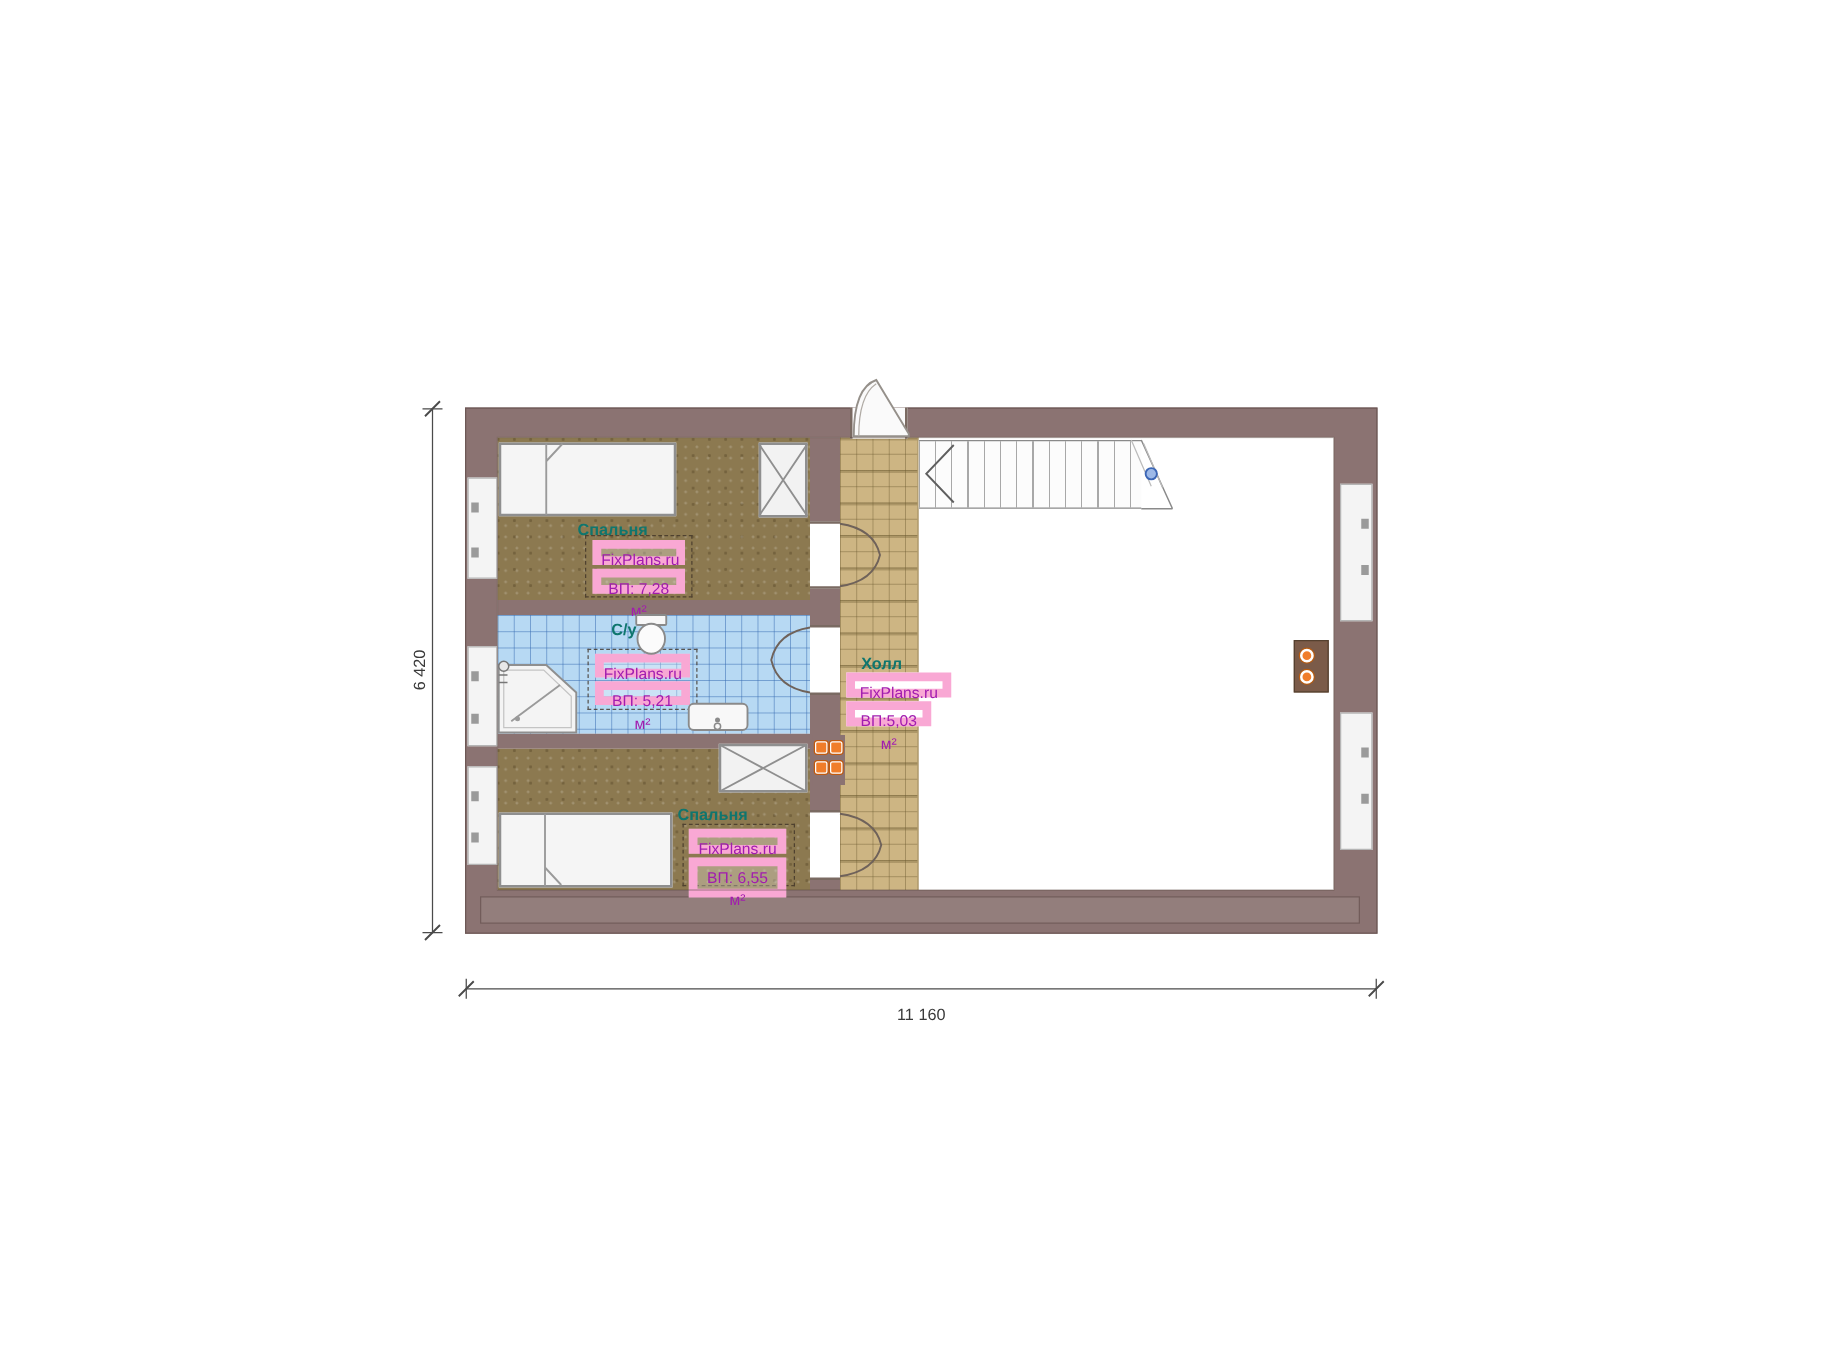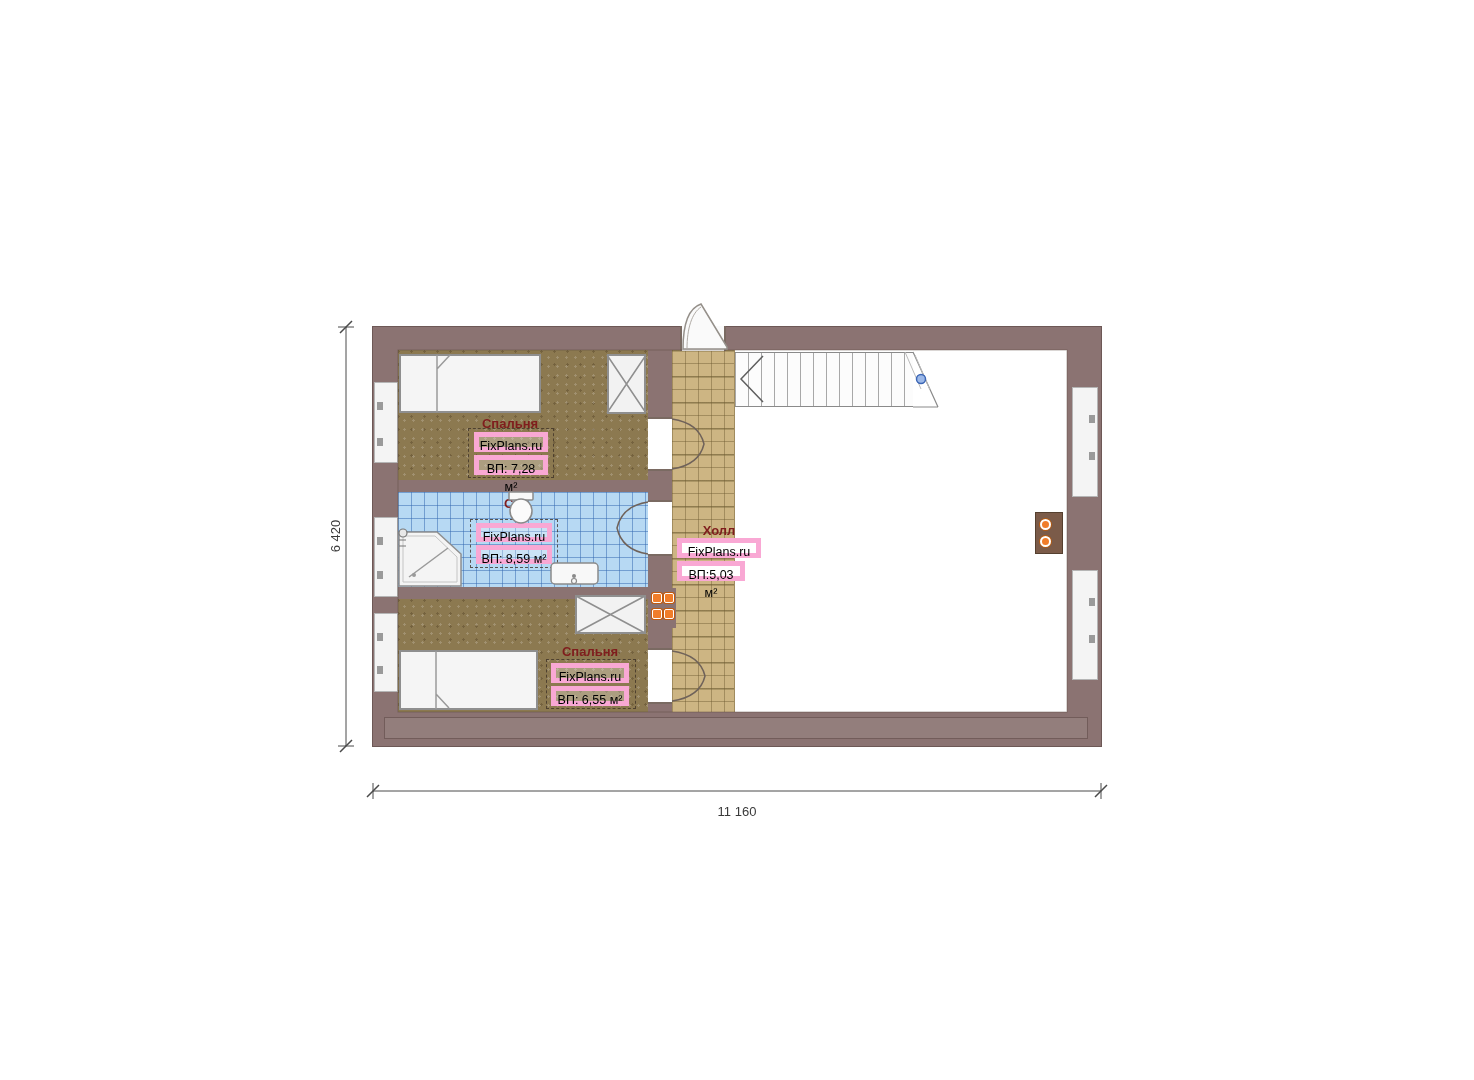--- a/index.html
+++ b/index.html
@@ -61,22 +61,22 @@
     border-top:1px solid #8a8a8a; border-bottom:1px solid #8a8a8a; }
   .chimney{ left:1035px; top:512px; width:28px; height:42px;
     background:#7b5b49; border:1px solid #55402f; }
   .flue-dot{ position:absolute; width:11px; height:11px; border-radius:50%;
     background:#f07d2a; border:2px solid #ffffff; box-shadow:0 0 0 1px #b55b12; }
   .flue-block{ left:650px; top:588px; width:26px; height:40px; background:#8b7372; }
   .flue-sq{ position:absolute; width:10px; height:10px; border-radius:2px;
     background:#f07d2a; border:1px solid #ffffff; box-shadow:0 0 0 1px #c05a10; }
 
   
-  .room-title{ font-weight:bold; font-size:13px; color:#7f1d1d; text-align:center; }
-  .label-box{ border:5px solid #f9a8d4; font-size:12.5px; color:#000000;
+  .room-title{ font-weight:bold; font-size:13px; color:#0f766e; text-align:left; }
+  .label-box{ border:7px solid #f9a8d4; font-size:12.5px; color:#a21caf;
     text-align:center; line-height:18px; background:rgba(255,255,255,0.28); }
   .label-box.on-white{ background:#ffffff; }
   .dashed-frame{ border:1px dashed rgba(64,52,40,0.8); }
 
   
   .dim-text{ font-size:13px; color:#3a3a3a; text-align:center; }
   .dim-text.vertical{ transform:rotate(-90deg); }
 
   svg.overlay{ position:absolute; left:0; top:0; pointer-events:none; }
 </style>
@@ -128,30 +128,30 @@
   </div>
 
   <div class="abs room-title" style="left:462px;top:416px;width:96px">Спальня</div>
   <div class="abs dashed-frame" style="left:468px;top:428px;width:86px;height:50px"></div>
   <div class="abs label-box" style="left:474px;top:432px;width:74px;height:20px">FixPlans.ru</div>
   <div class="abs label-box" style="left:474px;top:455px;width:74px;height:20px">ВП: 7,28 м²</div>
 
   <div class="abs room-title" style="left:489px;top:496px;width:50px">С/у</div>
   <div class="abs dashed-frame" style="left:470px;top:519px;width:88px;height:49px"></div>
   <div class="abs label-box" style="left:476px;top:523px;width:76px;height:19px">FixPlans.ru</div>
-  <div class="abs label-box" style="left:476px;top:545px;width:76px;height:19px">ВП: 8,59 м²</div>
+  <div class="abs label-box" style="left:476px;top:545px;width:76px;height:19px">ВП: 5,21 м²</div>
 
   <div class="abs room-title" style="left:689px;top:523px;width:60px">Холл</div>
   <div class="abs label-box on-white" style="left:677px;top:538px;width:84px;height:20px">FixPlans.ru</div>
   <div class="abs label-box on-white" style="left:677px;top:561px;width:68px;height:20px">ВП:5,03 м²</div>
 
   <div class="abs room-title" style="left:542px;top:644px;width:96px">Спальня</div>
   <div class="abs dashed-frame" style="left:546px;top:659px;width:90px;height:50px"></div>
   <div class="abs label-box" style="left:551px;top:663px;width:78px;height:20px">FixPlans.ru</div>
-  <div class="abs label-box" style="left:551px;top:686px;width:78px;height:20px">ВП: 6,55 м²</div>
+  <div class="abs label-box" style="left:551px;top:686px;width:78px;height:32px">ВП: 6,55 м²</div>
 
   <div class="abs dim-text vertical" style="left:300px;top:528px;width:72px;height:16px">6 420</div>
   <div class="abs dim-text" style="left:697px;top:804px;width:80px;height:16px">11 160</div>
 
   <svg class="overlay" width="1474" height="1080" viewBox="0 0 1474 1080">
 
     <rect x="398" y="350" width="669" height="362" fill="none" stroke="rgba(90,70,65,0.45)" stroke-width="1"></rect>
 
     <path d="M607,355 L646,413 M646,355 L607,413" stroke="#8f8f8f" stroke-width="1.5" fill="none"></path>
     <path d="M576,596 L645,633 M645,596 L576,633" stroke="#8f8f8f" stroke-width="1.5" fill="none"></path>

